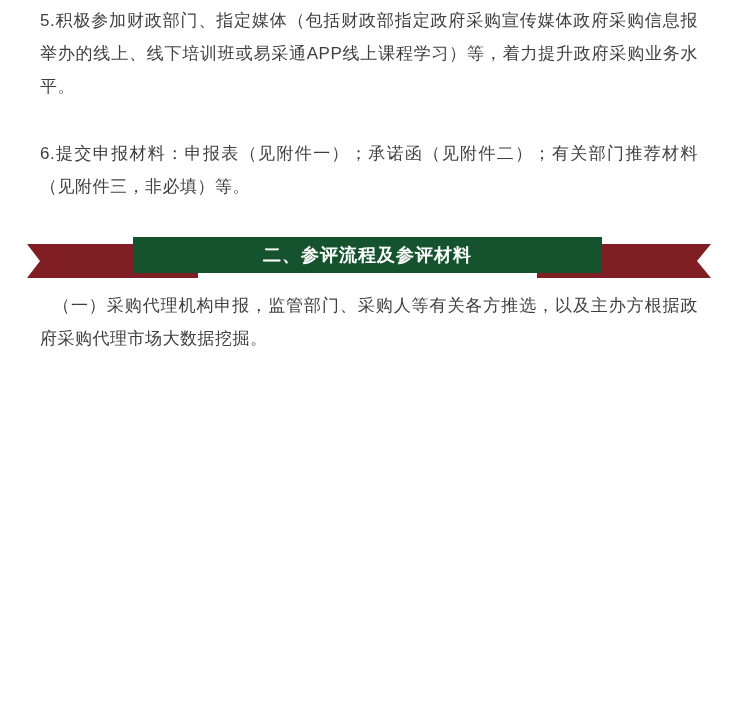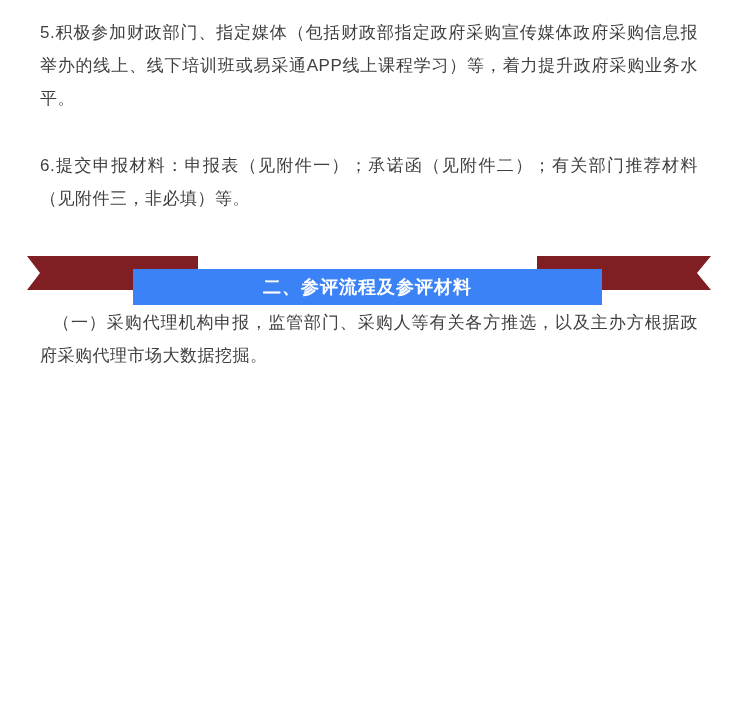--- a/index.html
+++ b/index.html
@@ -14,26 +14,27 @@
     font-family: "Liberation Sans", sans-serif;
     color: #3f3f3f;
   }
   .article {
     padding: 0 38px 0 40px;
     box-sizing: border-box;
   }
   .article p {
     font-size: 17px;
     line-height: 33px;
-    margin: 16px 0 34px 0;
+    margin: 4px 0 34px 0;
     text-align: justify;
     letter-spacing: 0.5px;
   }
   .article p.indent {
     text-indent: 13px;
+    font-family: Liberation Mono, monospace;
   }
   
   .ribbon-wrap {
     position: relative;
     height: 41px;
     margin: 30px -38px 12px -40px; 
     width: 736px;
   }
   .ribbon-tail {
     position: absolute;
@@ -72,21 +73,21 @@
 <div class="article">
 
   <p>5.积极参加财政部门、指定媒体（包括财政部指定政府采购宣传媒体政府采购信息报举办的线上、线下培训班或易采通APP线上课程学习）等，着力提升政府采购业务水平。</p>
 
   <p>6.提交申报材料：申报表（见附件一）；承诺函（见附件二）；有关部门推荐材料（见附件三，非必填）等。</p>
 
 
   <div class="ribbon-wrap">
     <div class="ribbon-tail left" style="background: rgb(127, 31, 36);"></div>
     <div class="ribbon-tail right" style="background: rgb(127, 31, 36);"></div>
-    <div class="ribbon-panel" style="background: #3b82f6; color: rgb(255, 255, 255); margin-top: 20px;">
+    <div class="ribbon-panel" style="background: #14532d; color: rgb(255, 255, 255);">
       <span>二、参评流程及参评材料</span>
     </div>
   </div>
 
   <p class="indent">（一）采购代理机构申报，监管部门、采购人等有关各方推选，以及主办方根据政府采购代理市场大数据挖掘。</p>
 
 
 
 
 </div>

